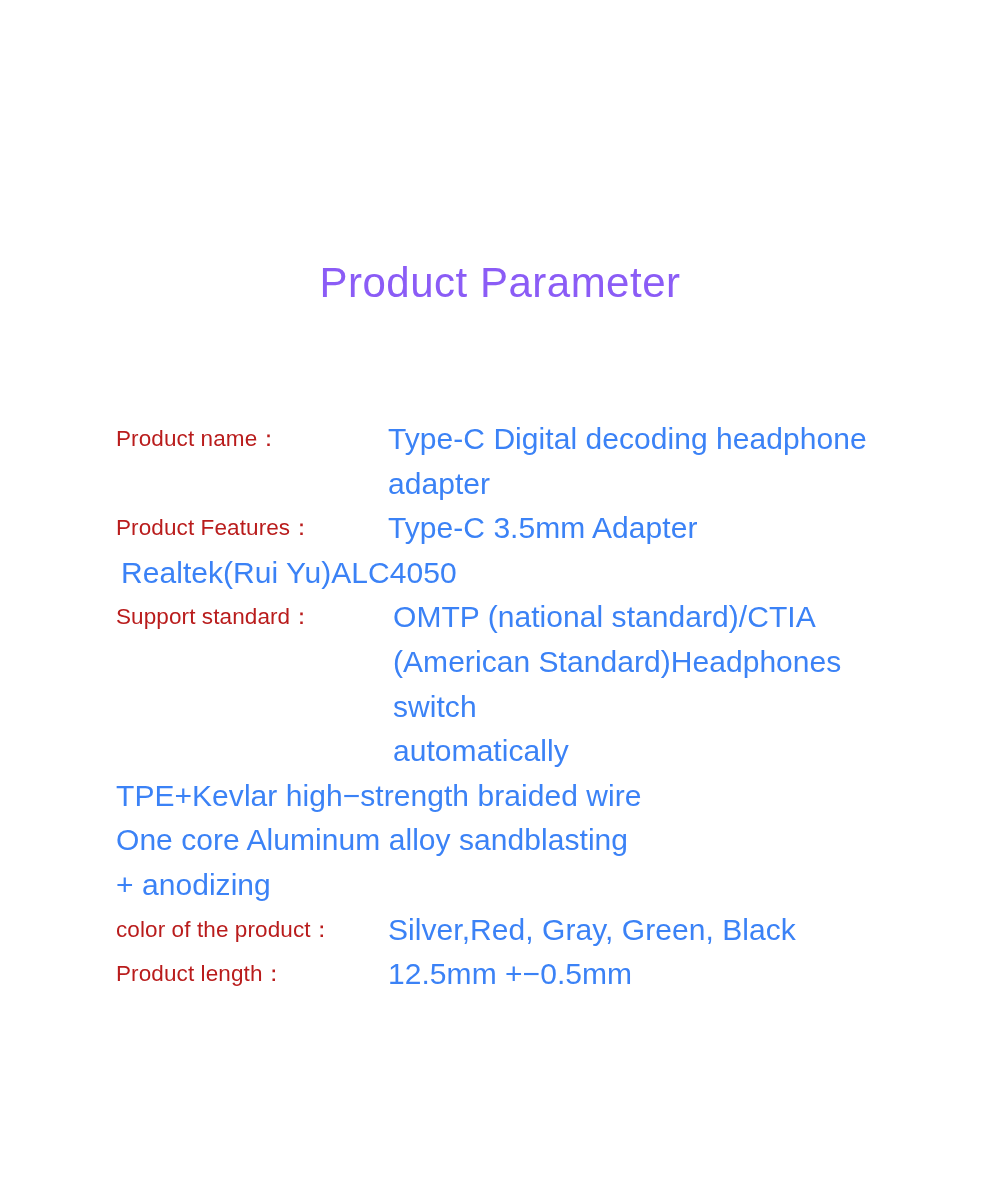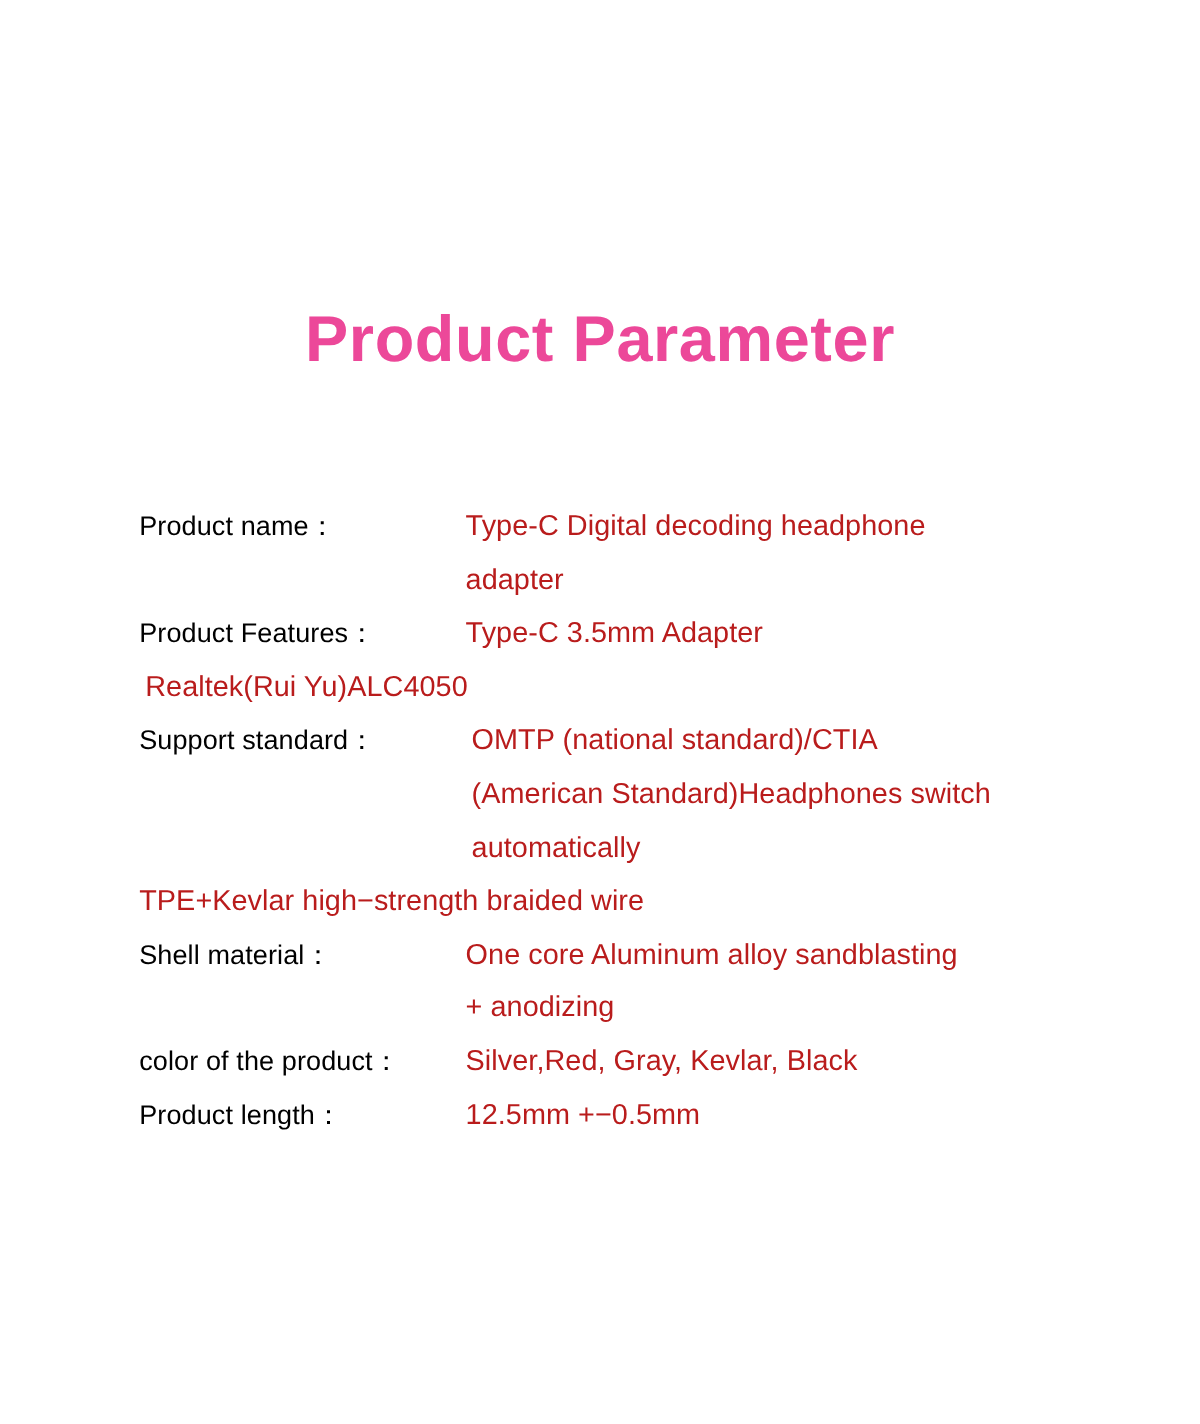--- a/index.html
+++ b/index.html
@@ -24,60 +24,60 @@
   }
 
   
   .title {
     position: absolute;
     left: 0;
     right: 0;
     top: 247px;
     text-align: center;
     font-family: "Liberation Sans", sans-serif;
-    font-weight: 700;
-    font-size: 54px;
+    font-weight: 400;
+    font-size: 42px;
     line-height: 72px;
     letter-spacing: 0.5px;
-    color: #ec4899;
+    color: #8b5cf6;
     white-space: pre;
   }
 
   
   .spec-table {
     position: absolute;
     left: 116px;
     top: 417px;
     width: 800px;
   }
 
   .spec-row {
     display: flex;
     align-items: flex-start;
     margin-bottom: 0;
   }
 
   .spec-label {
     flex: 0 0 272px;
     width: 272px;
-    color: #000000;
+    color: #b91c1c;
     font-family: "Liberation Sans", sans-serif;
     font-weight: 300;
     font-size: 22.5px;
     line-height: 44.6px;
     white-space: nowrap;
     letter-spacing: 0.1px;
   }
 
   .spec-value {
     flex: 1 1 auto;
-    color: #b91c1c;
+    color: #3b82f6;
     font-family: "Liberation Sans", sans-serif;
     font-weight: 300;
-    font-size: 24px;
+    font-size: 30px;
     line-height: 44.6px;
     letter-spacing: 0.05px;
     white-space: pre-line;
   }
 
   
   .spec-value.indent {
     padding-left: 5px;
   }
 </style>
@@ -110,28 +110,27 @@
       <div class="spec-value indent">OMTP (national standard)/CTIA
 (American Standard)Headphones switch
 automatically</div>
     </div>
 
     <div class="spec-row">
       <div class="spec-value">TPE+Kevlar high−strength braided wire</div>
     </div>
 
     <div class="spec-row">
-      <div class="spec-label">Shell material：</div>
       <div class="spec-value">One core Aluminum alloy sandblasting
 + anodizing</div>
     </div>
 
     <div class="spec-row">
       <div class="spec-label">color of the product：</div>
-      <div class="spec-value">Silver,Red, Gray, Kevlar, Black</div>
+      <div class="spec-value">Silver,Red, Gray, Green, Black</div>
     </div>
 
     <div class="spec-row">
       <div class="spec-label">Product length：</div>
       <div class="spec-value">12.5mm +−0.5mm</div>
     </div>
 
   </div>
 </div>
 

